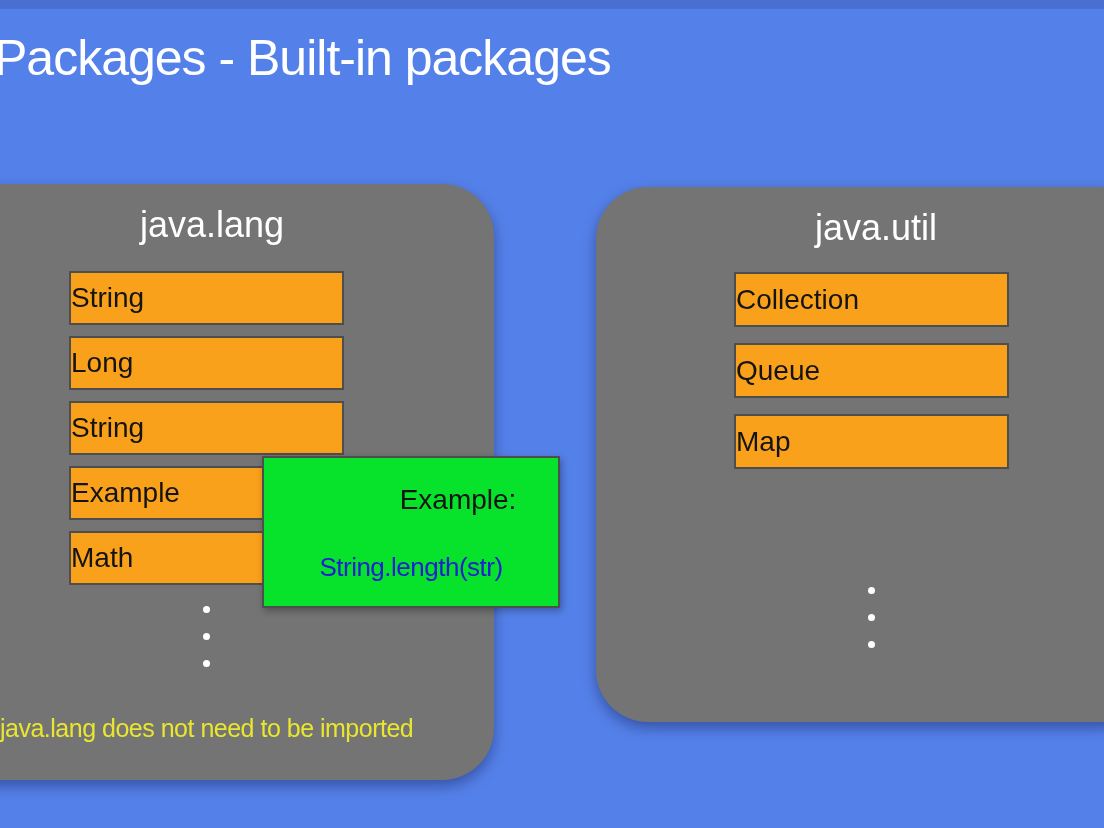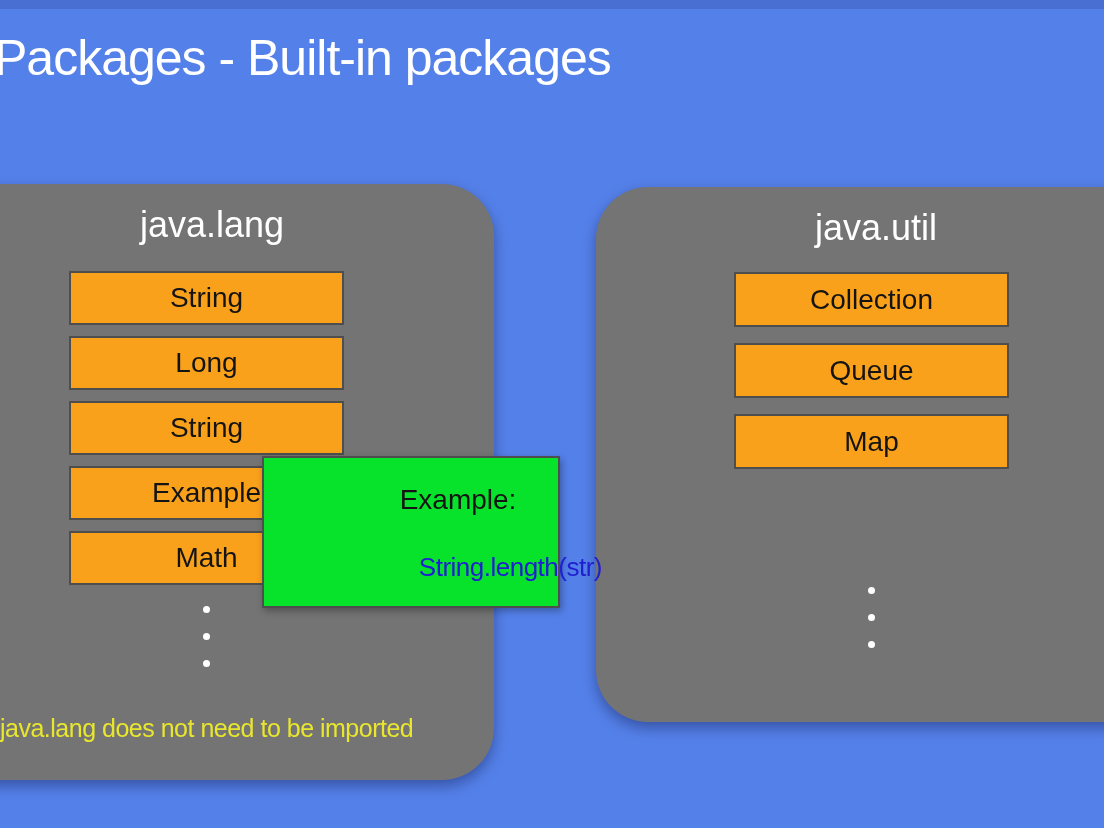--- a/index.html
+++ b/index.html
@@ -72,21 +72,21 @@
     left: 138px;
     top: 85px;
   }
   .class-box {
     box-sizing: border-box;
     width: 275px;
     background: var(--box_orange, #faa11b);
     border: 2px solid var(--box_border, #4e4e4e);
     display: flex;
     align-items: center;
-    justify-content: center;
+    justify-content: flex-start;
     font-size: 28px;
     color: var(--text_black, #141414);
   }
   .panel-left .class-box {
     height: 54px;
     margin-bottom: 11px;
   }
   .panel-right .class-box {
     height: 55px;
     margin-bottom: 16px;
@@ -144,25 +144,24 @@
     text-align: center;
     font-size: 28px;
     color: var(--text_black, #141414);
     padding-left: 47px;
   }
   .callout-code {
     position: absolute;
     top: 94px;
     left: 0;
     width: 100%;
-    text-align: right;
+    text-align: center;
     font-size: 26px;
     letter-spacing: -0.5px;
     color: var(--code_blue, #2020d0);
-    padding-left: 44px;
   }
 </style>
 </head>
 <body>
 
 <div class="top-strip"></div>
 
 <h1 class="slide-title">Packages - Built-in packages</h1>
 
 <section class="panel panel-left">

